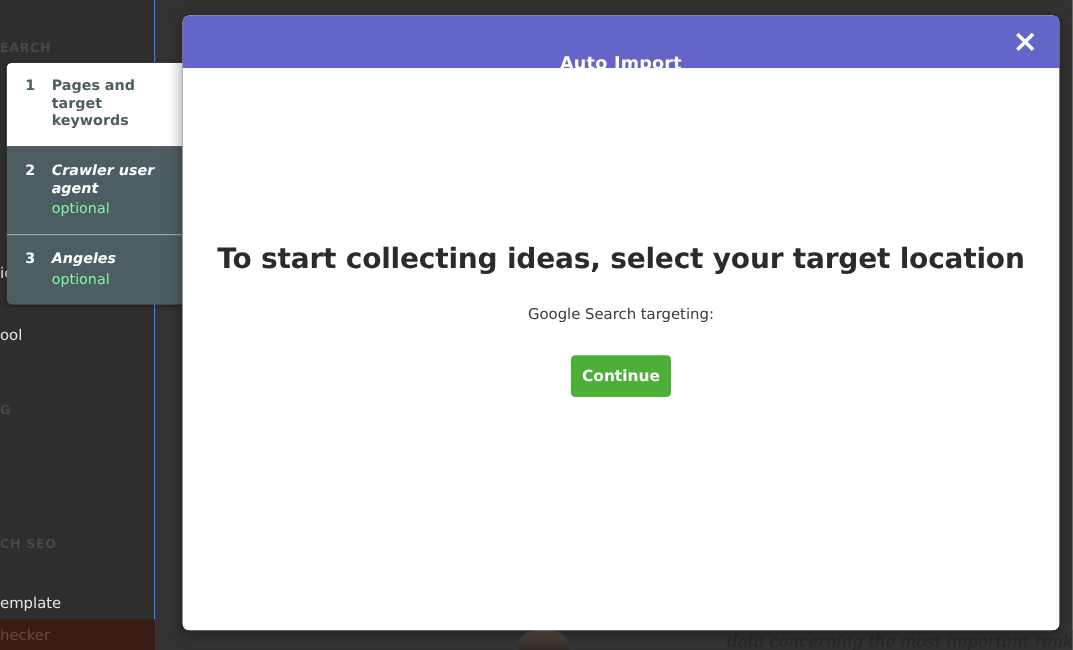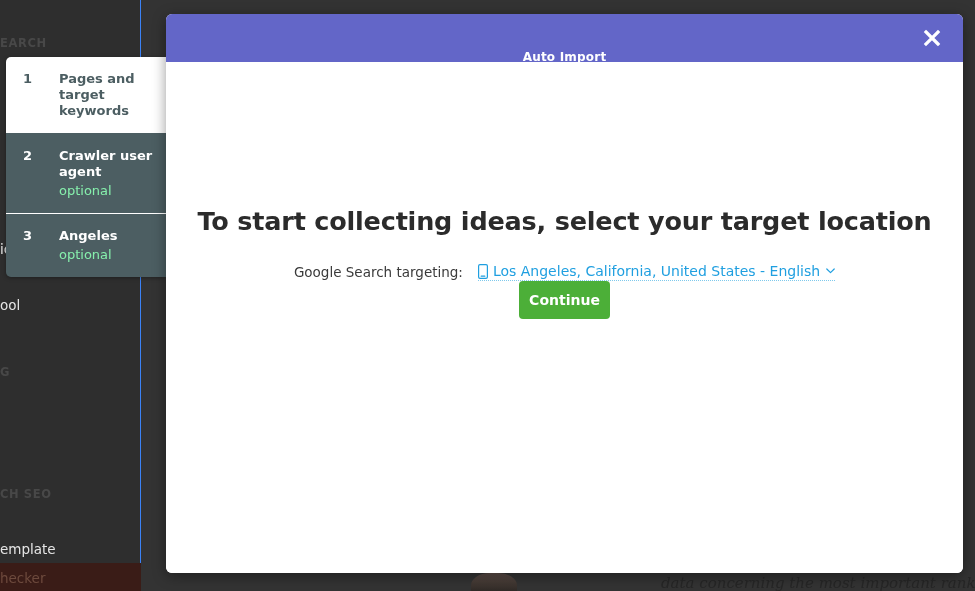--- a/index.html
+++ b/index.html
@@ -129,28 +129,28 @@
   }
   .step-num {
     font-size: 13px;
     font-weight: bold;
     width: 24px;
     flex: 0 0 24px;
     line-height: 16px;
   }
   .step.done .step-num { color: #4c5e62; }
   .step.pending .step-num { color: #ffffff; }
-  .step-body { flex: 1; min-width: 0; margin-left: 12px; }
+  .step-body { flex: 1; min-width: 0; }
   .step-title {
     font-size: 13px;
     font-weight: bold;
     line-height: 16px;
   }
   .step.done .step-title { color: #4c5e62; }
-  .step.pending .step-title { color: #ffffff; }
+  .step.pending .step-title { color: #ffffff; font-style: italic; }
   .step-opt {
     font-size: 13px;
     line-height: 16px;
     margin-top: 3px;
     color: #86efac;
   }
 
   
   #modal {
     position: absolute;
@@ -170,21 +170,21 @@
     height: 48px;
     flex: 0 0 48px;
     background: #6366c8;
     position: relative;
     display: flex;
     align-items: center;
     justify-content: center;
   }
   #modal-title {
     color: #ffffff;
-    font-size: 12px;
+    font-size: 16px;
     font-weight: bold;
     letter-spacing: 0.2px;
     margin-top: 38px;
   }
   #modal-close {
     position: absolute;
     right: 18px;
     top: 50%;
     transform: translateY(-50%);
     width: 26px;
@@ -207,21 +207,21 @@
     left: 0;
     right: 0;
     top: 142px;
     text-align: center;
   }
   #headline {
     font-size: 25.5px;
     font-weight: bold;
     color: #2b2b2b;
     letter-spacing: -0.2px;
-    margin: 2px;
+    margin: 17px;
   }
   #targeting-row {
     margin-top: 27px;
     font-size: 13.5px;
     color: #3a3a3a;
     display: flex;
     align-items: center;
     justify-content: center;
     gap: 15px;
   }
@@ -234,20 +234,21 @@
     font-size: 14px;
     text-decoration: none;
     border-bottom: 1px dotted #7fc9ec;
     padding-bottom: 1px;
     cursor: pointer;
   }
   #device-icon { display: block; }
   #chevron-icon { display: block; margin-left: 1px; }
 
   #continue-btn {
+    margin-top: 29px;
     display: inline-block;
     background: #4caf38;
     color: #ffffff;
     font-size: 14px;
     font-weight: bold;
     border: none;
     border-radius: 4px;
     padding: 11px 10px;
     cursor: pointer;
     font-family: "DejaVu Sans", "Liberation Sans", sans-serif;
@@ -315,32 +316,20 @@
     </div>
   </div>
 
   <div id="modal-body">
     <div id="modal-inner">
 
       <h1 id="headline">To start collecting ideas, select your target location</h1>
 
       <div id="targeting-row">
         <span id="targeting-label">Google Search targeting:</span>
-        <span id="targeting-link">
-          <span id="device-icon-wrap">
-            <svg id="device-icon" width="10" height="15" viewBox="0 0 10 15" aria-hidden="true">
-              <rect x="0.6" y="0.6" width="8.8" height="13.8" rx="1.4" fill="none" stroke="#1f9fe0" stroke-width="1.2"></rect>
-              <rect x="2.6" y="11.6" width="4.8" height="1.1" rx="0.5" fill="#1f9fe0"></rect>
-            </svg>
-          </span>
-          <span>Los Angeles, California, United States - English</span>
-          <svg id="chevron-icon" width="9" height="6" viewBox="0 0 9 6" aria-hidden="true">
-            <path d="M0.8 1 L4.5 4.6 L8.2 1" fill="none" stroke="#1f9fe0" stroke-width="1.2" stroke-linecap="round" stroke-linejoin="round"></path>
-          </svg>
-        </span>
       </div>
 
       <button id="continue-btn">Continue</button>
 
     </div>
   </div>
 
 </div>
 
 </body></html>

